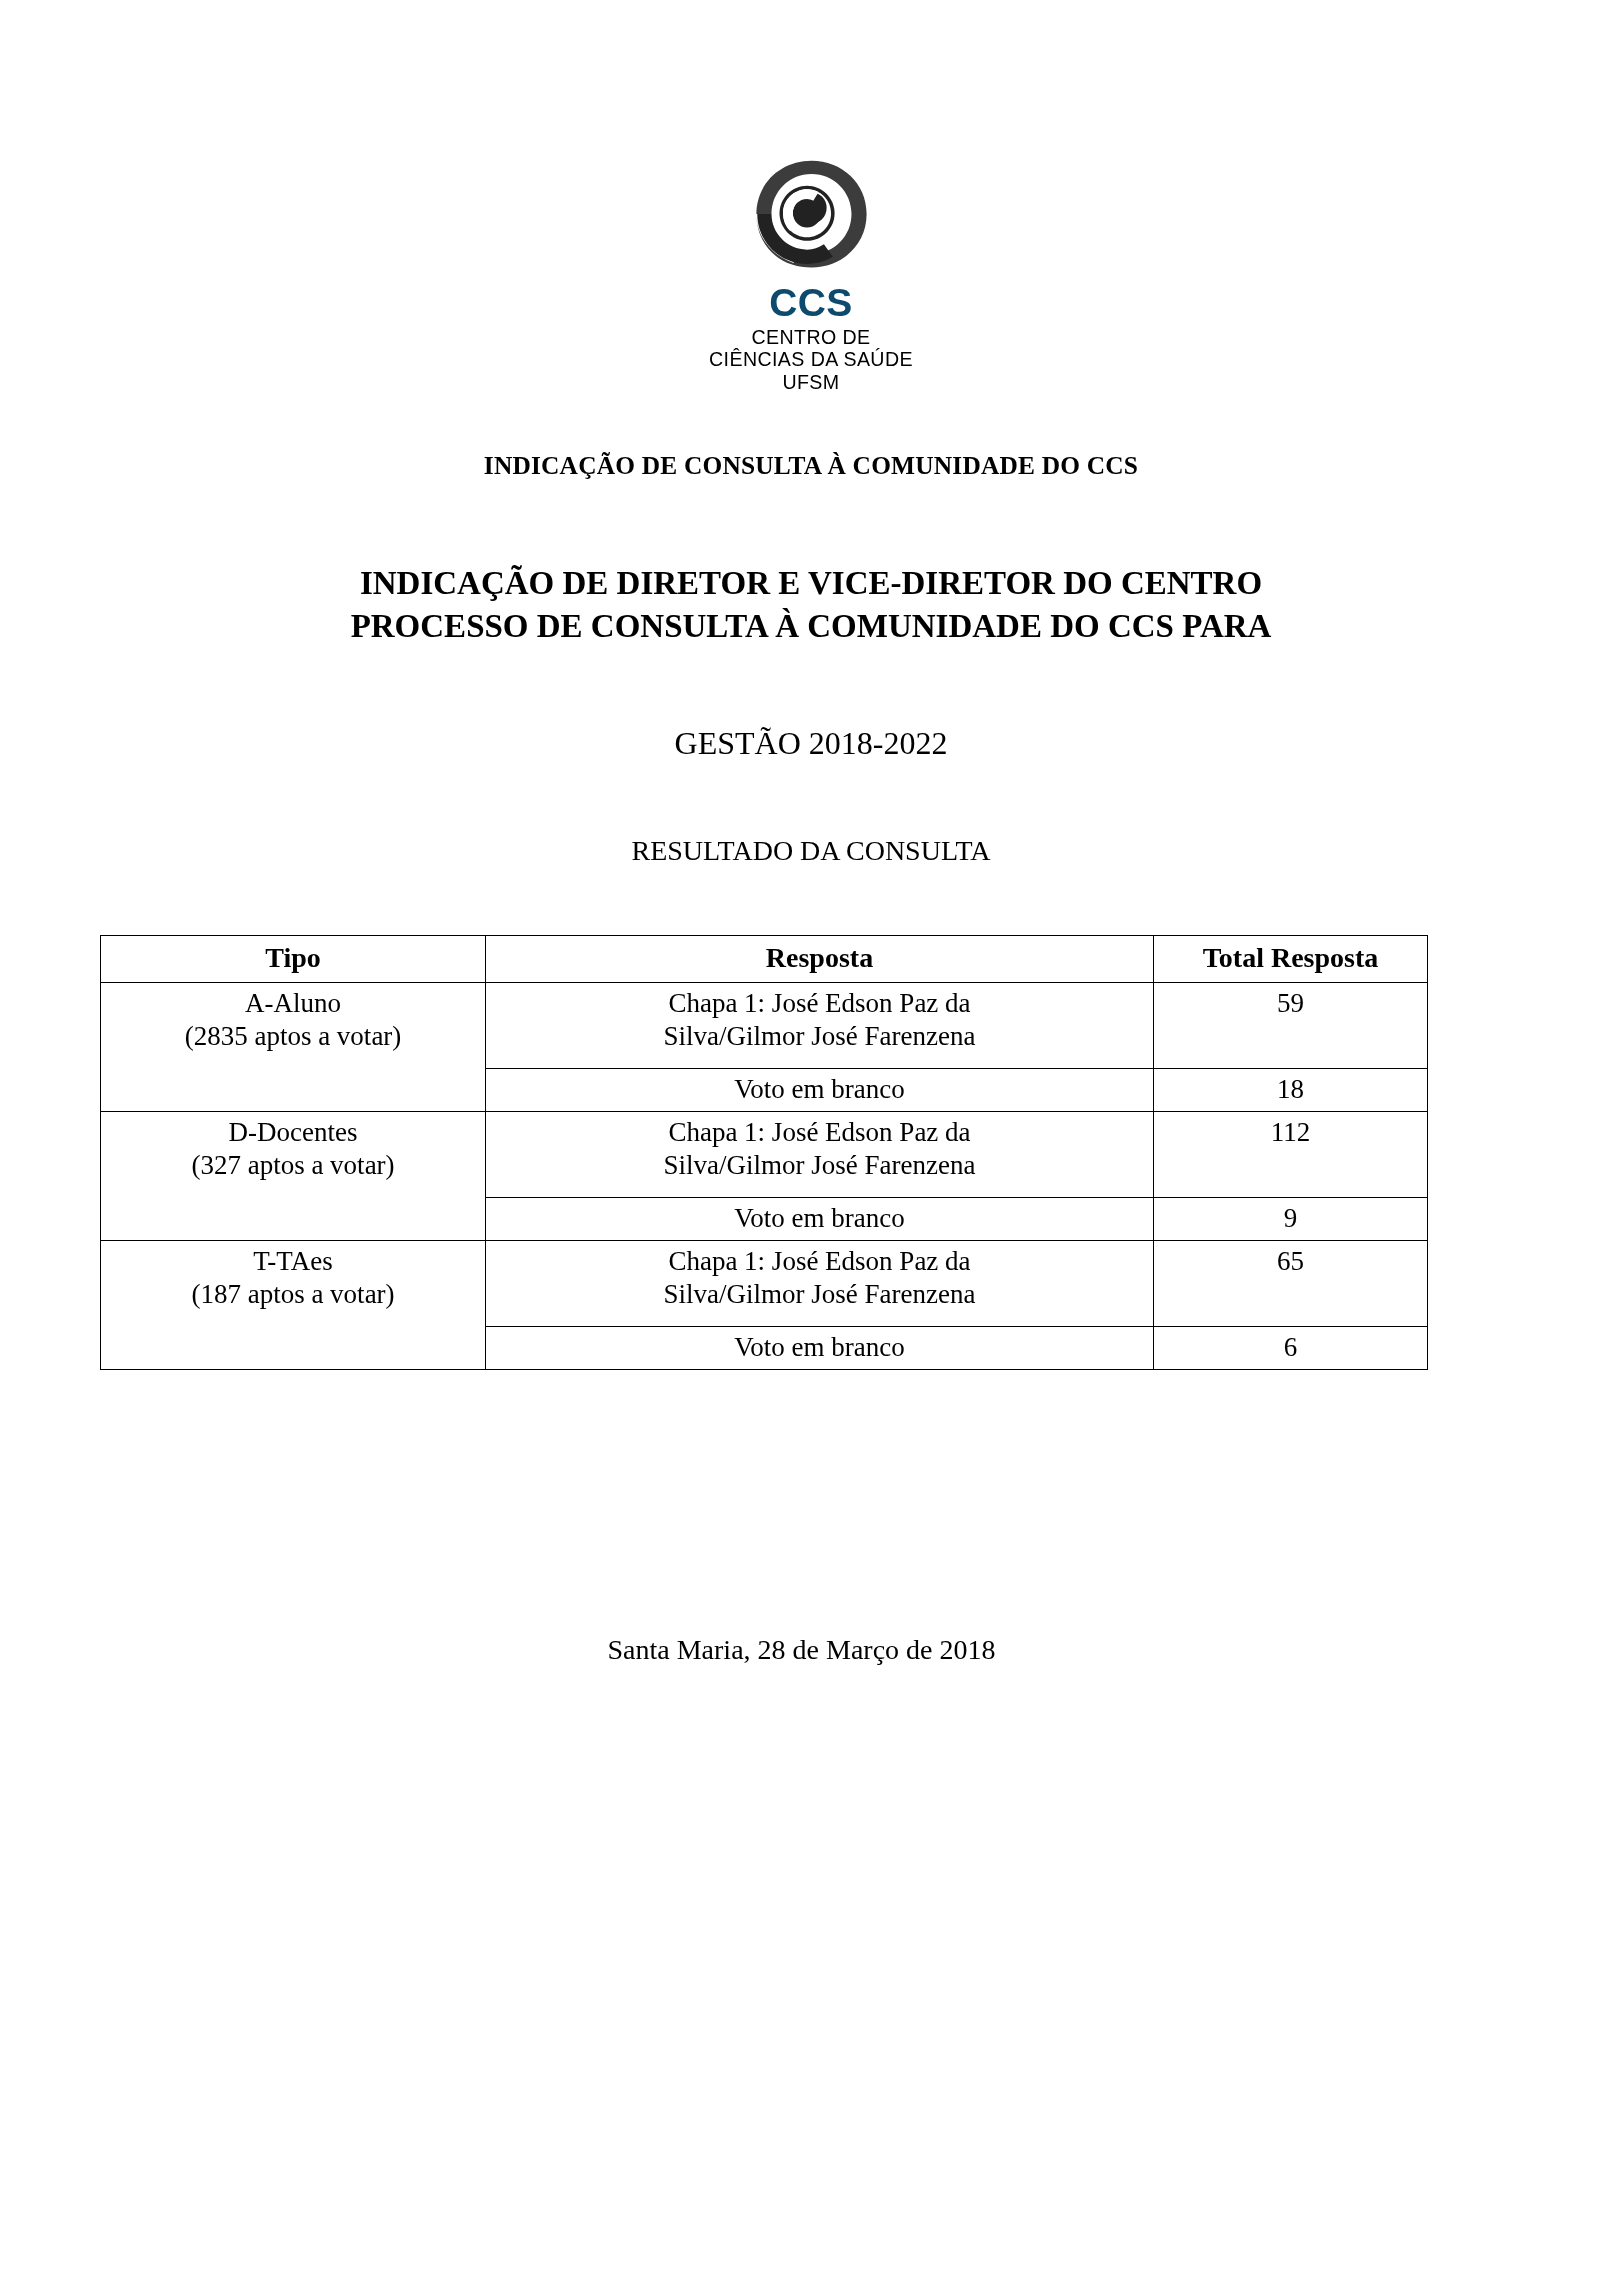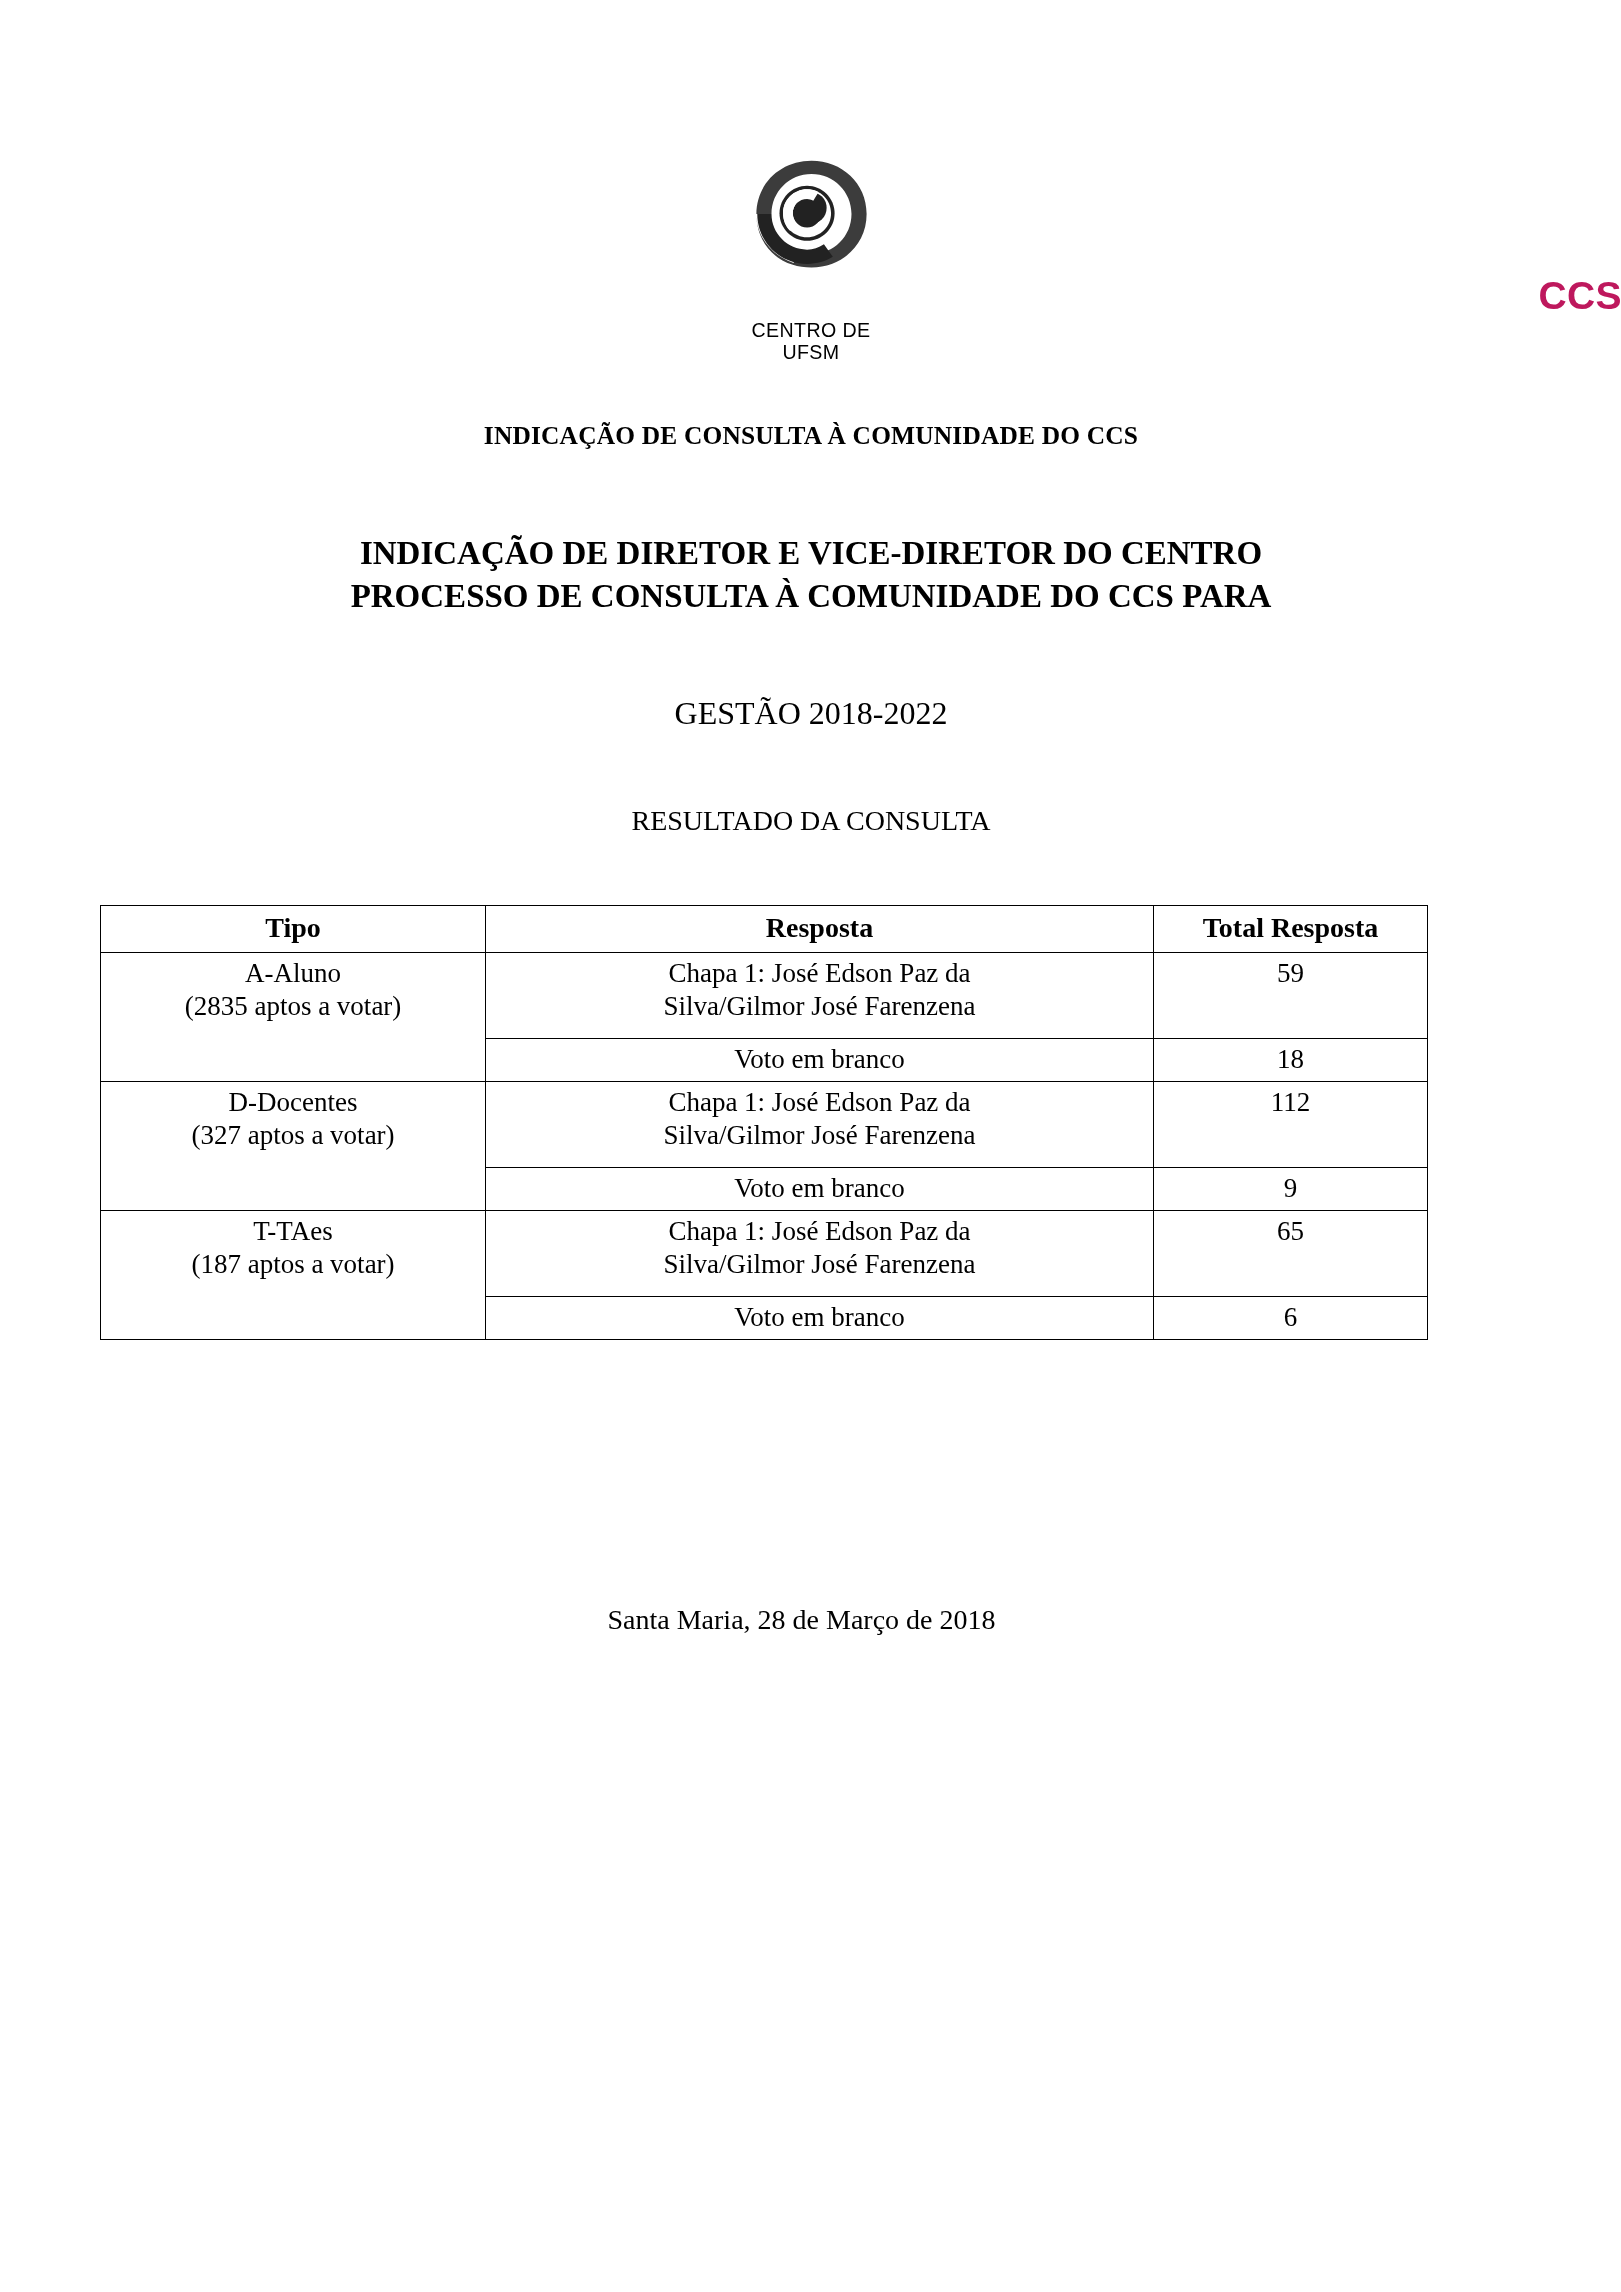--- a/index.html
+++ b/index.html
@@ -36,23 +36,22 @@
     height: 112px;
     margin: 0 auto;
     display: block;
   }
   .logo-ccs {
     font-family: "Liberation Sans", "DejaVu Sans", sans-serif;
     font-weight: bold;
     font-size: 39px;
     letter-spacing: 0.4px;
     line-height: 1.0;
-    margin-top: 5px;
-    color: #be185d;
-    text-align: right;
+    margin-top: 12px;
+    color: #0c4a6e;
   }
   .logo-sub {
     font-family: "Liberation Sans", "DejaVu Sans", sans-serif;
     font-size: 19.6px;
     line-height: 1.16;
     letter-spacing: 0.4px;
     margin-top: 3.6px;
     color: #000;
   }
 
@@ -195,20 +194,21 @@
                L 80 47
                C 78 46, 75 45, 73 45
                C 64 45, 57 52, 57 61
                C 57 66, 59 70, 62 73
                L 54 81
                C 49 76, 46 69, 46 61 Z" fill="#ffffff"></path>
     </svg>
     <div class="logo-ccs">CCS</div>
     <div class="logo-sub">
       <div>CENTRO DE</div>
+      <div>CIÊNCIAS DA SAÚDE</div>
       <div>UFSM</div>
     </div>
   </div>
 
   <div class="commission-line">INDICAÇÃO DE CONSULTA À COMUNIDADE DO CCS</div>
 
   <div class="main-title">
     <div>INDICAÇÃO DE DIRETOR E VICE-DIRETOR DO CENTRO</div>
     <div>PROCESSO DE CONSULTA À COMUNIDADE DO CCS PARA</div>
   </div>

